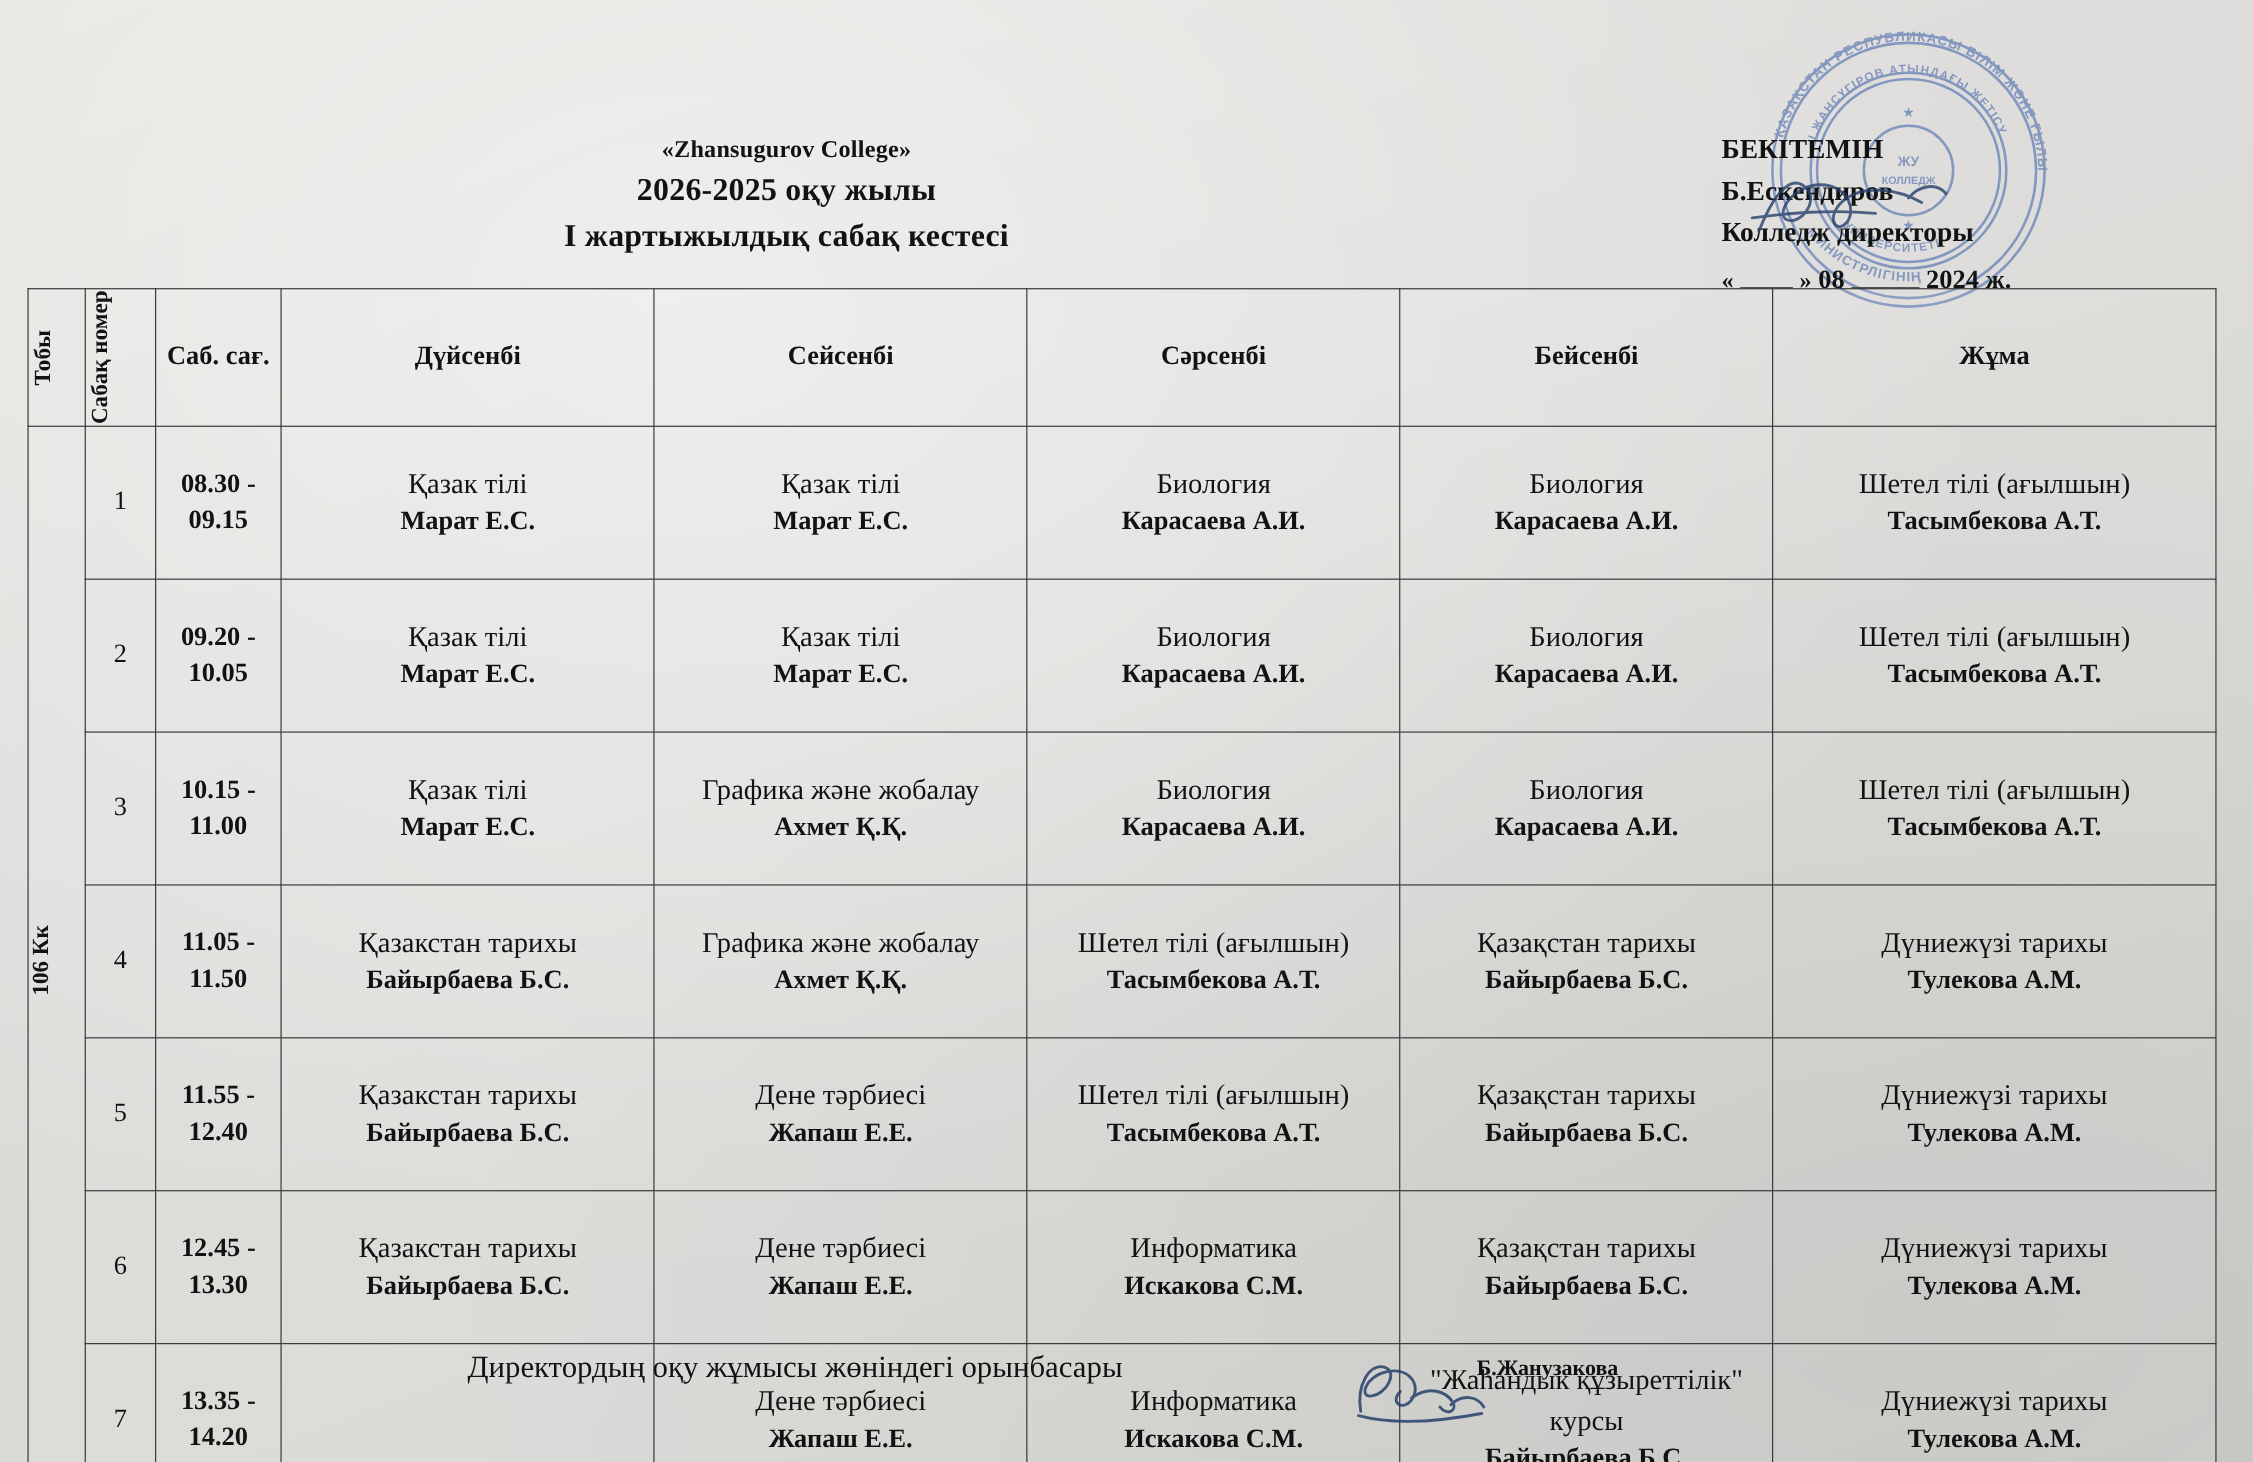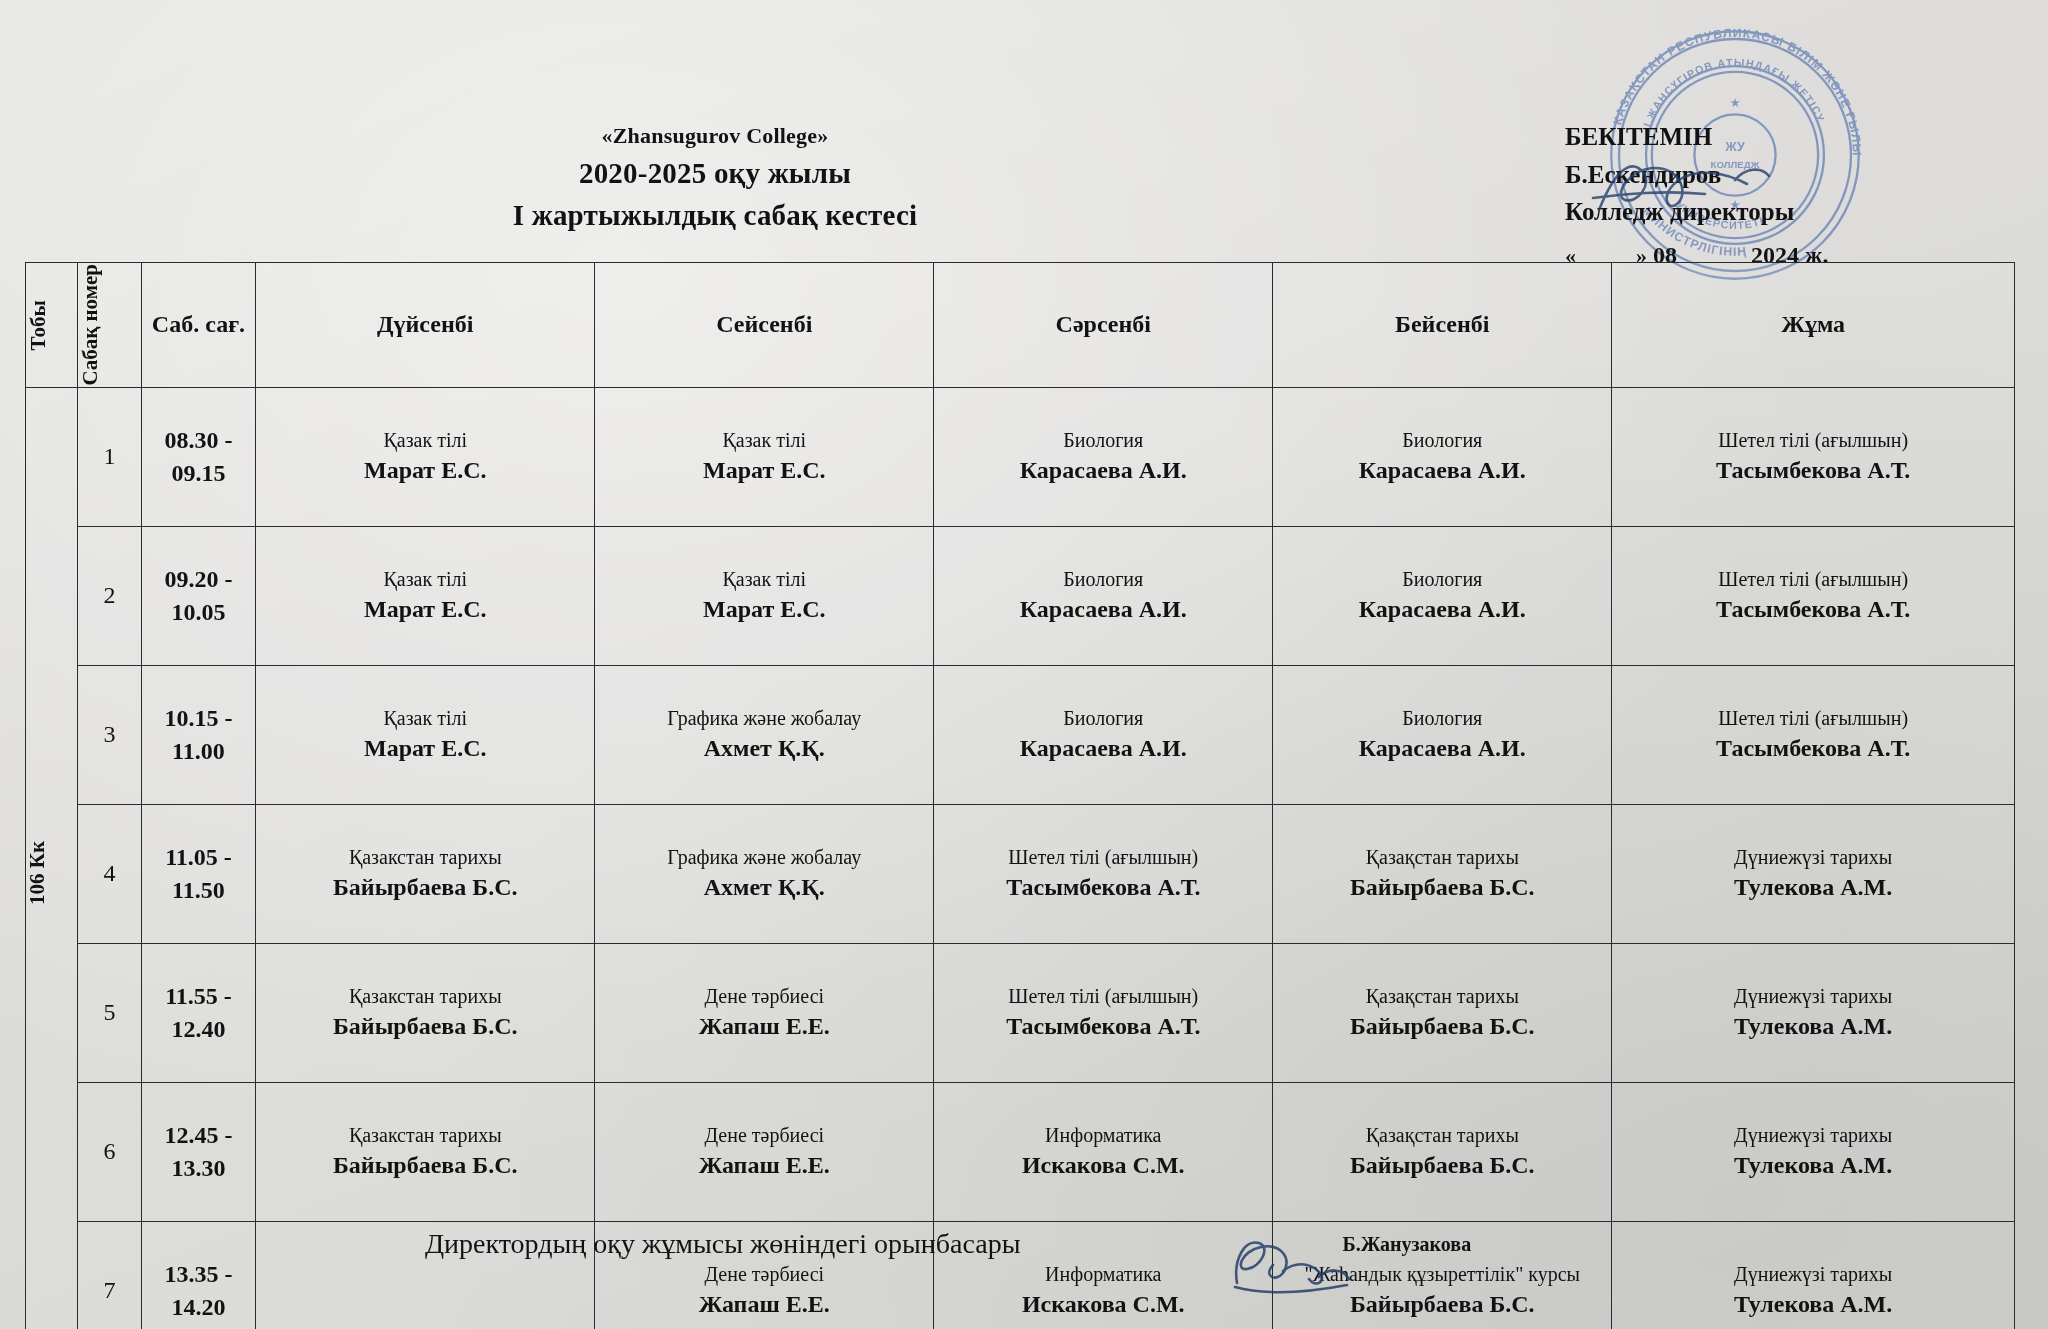--- a/index.html
+++ b/index.html
@@ -149,21 +149,21 @@
   td.time-cell {
     font-weight: bold;
     font-size: 24px;
     line-height: 1.35;
   }
   td.cell {
     padding: 10px 6px;
     line-height: 1.4;
     height: 118px;
   }
-  .subj { font-weight: normal; font-size: 20px; }
+  .subj { font-weight: normal; font-size: 26px; }
   .teacher { font-weight: bold; font-size: 24px; }
 
   
   .footer {
     position: absolute;
     top: 1228px;
     left: 0;
     width: 2048px;
     display: flex;
     align-items: center;
@@ -211,21 +211,21 @@
       <text x="150" y="163" font-size="10">КОЛЛЕДЖ</text>
     </g>
     <g fill="#3a5fa8" font-size="13" text-anchor="middle">
       <text x="150" y="206">★</text>
       <text x="150" y="100">★</text>
     </g>
   </svg>
 
   <div class="header">
     <div class="line line1">«Zhansugurov College»</div>
-    <div class="line">2020-2025 оқу жылы</div>
+    <div class="line">2026-2025 оқу жылы</div>
     <div class="line">I жартыжылдық  сабақ кестесі</div>
   </div>
 
   <div class="approval">
     <div>БЕКІТЕМІН</div>
     <div>Б.Ескендиров</div>
     <div>Колледж директоры</div>
     <div class="row-date">
       <span class="small-q">«</span>
       <span class="blank"></span>

